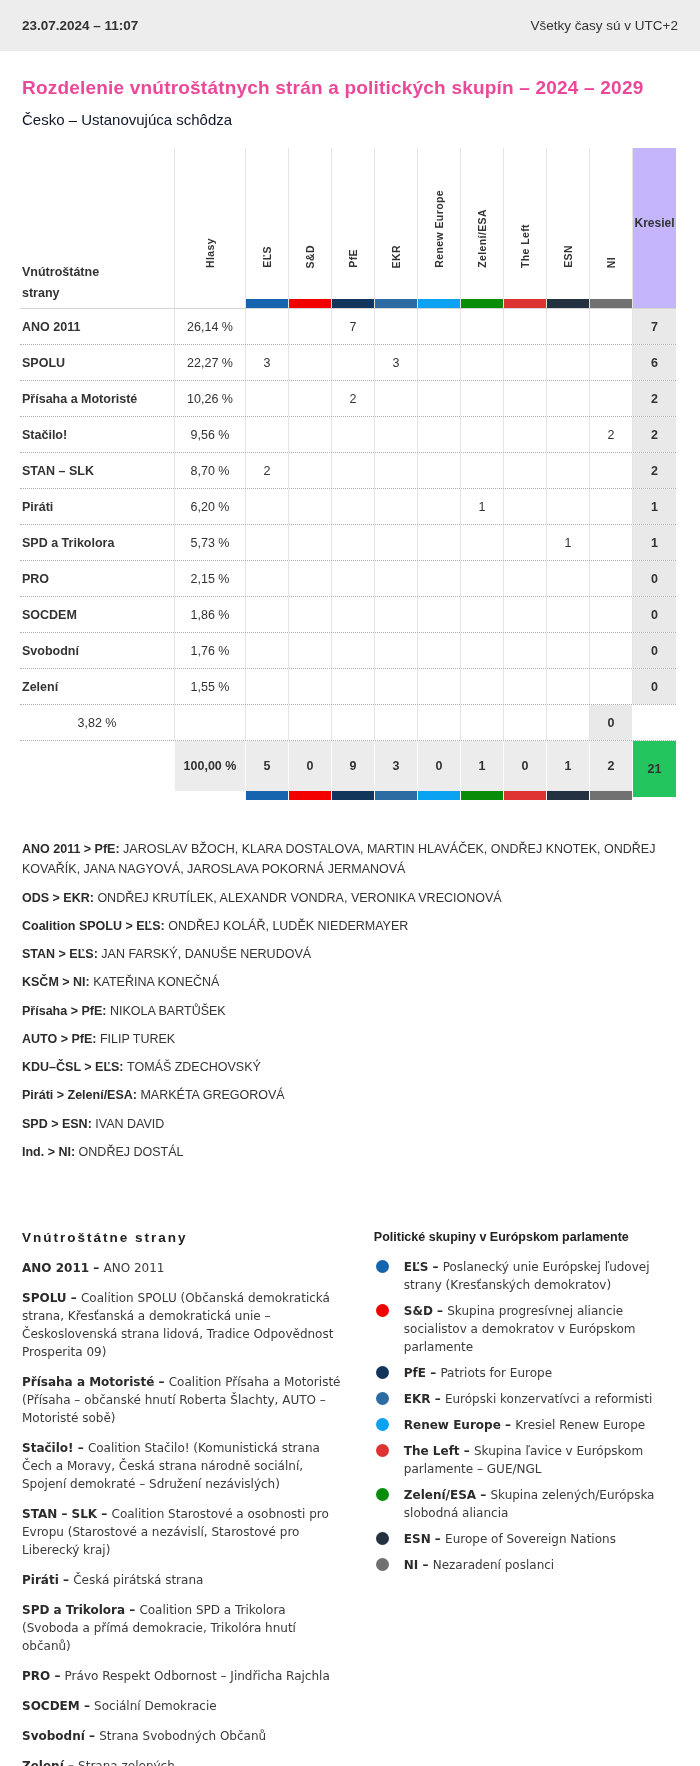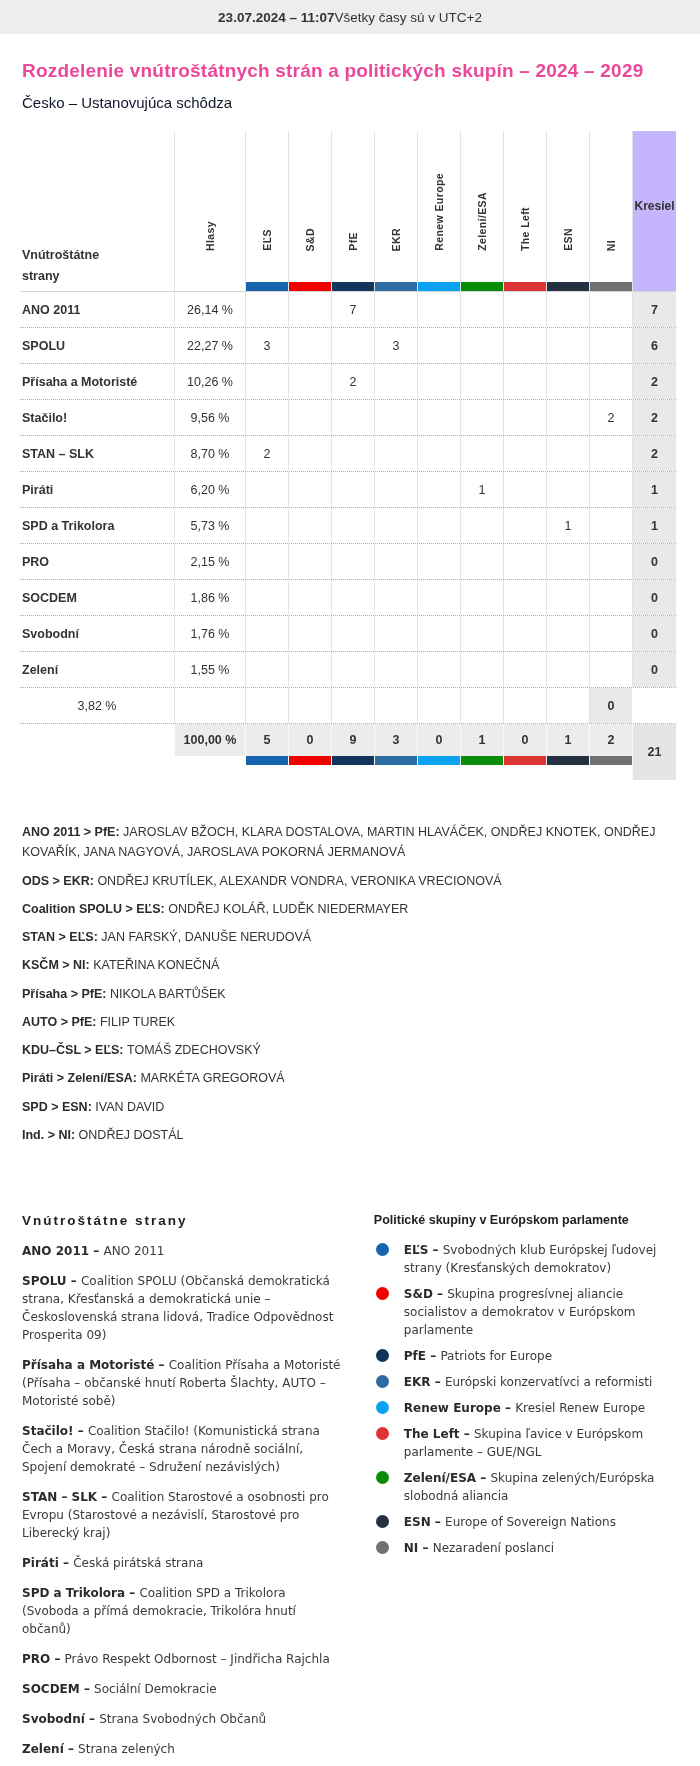--- a/index.html
+++ b/index.html
@@ -1,17 +1,17 @@
 <!DOCTYPE html>
 <html><head>
 <meta charset="utf-8">
 <style>
   html,body{margin:0;padding:0;background:#fff;}
   body{width:700px;font-family:"Liberation Sans",sans-serif;color:#333;-webkit-font-smoothing:antialiased;}
-  .topbar{background:#ededed;height:34px;display:flex;justify-content:center;align-items:center;padding:0 22px;font-size:13.5px;color:#333;}
+  .topbar{background:#ededed;height:51px;display:flex;justify-content:space-between;align-items:center;padding:0 22px;font-size:13.5px;color:#333;}
   .topbar .date{font-weight:bold;}
   h1.title{margin:26px 22px 0;font-size:19px;font-weight:bold;color:#ec4899;letter-spacing:.2px;}
   h2.subtitle{margin:12px 22px 0;font-size:15px;font-weight:normal;color:#0f172a;}
 
   
   .table{margin:20px 0 0 20px;width:656px;font-size:12.5px;}
   .t-row{display:grid;grid-template-columns:154px 71px repeat(9,43px) 44px;}
   .t-row .cell{border-left:1px solid #e4e4e4;}
   .t-row .cell:first-child{border-left:none;}
   .t-head{height:160px;border-bottom:1px solid #d6d6d6;}
@@ -19,25 +19,25 @@
   .t-head .name-head{display:block;align-self:end;width:84px;font-weight:bold;line-height:1.7;padding:0 0 4px 2px;overflow-wrap:anywhere;}
   .vert{writing-mode:vertical-rl;transform:rotate(180deg);font-weight:bold;font-size:10.5px;letter-spacing:.4px;white-space:nowrap;padding-bottom:0;margin-bottom:40px;}
   .t-head .hbar{position:absolute;bottom:0;left:0;right:0;height:9px;}
   .t-head .kresiel-head{background:#c4b5fd;display:flex;justify-content:center;font-weight:bold;font-size:12px;padding-bottom:10px;}
   .t-body{height:35px;align-items:center;border-bottom:1px dotted #b0b0b0;}
   .t-body .cell{display:flex;align-items:center;height:100%;}
   .cell-party{font-weight:bold;padding-left:2px;}
   .cell-val{justify-content:center;}
   .cell-kresiel{background:#e9e9e9;font-weight:bold;justify-content:center;}
   .t-total{height:56px;align-items:start;}
-  .t-total .cell{background:#ececec;height:32px;display:flex;align-items:center;justify-content:center;font-weight:bold;border-left:1px solid #fafafa;position:relative;}
+  .t-total .cell{background:#ececec;height:50px;display:flex;align-items:center;justify-content:center;font-weight:bold;border-left:1px solid #fafafa;position:relative;}
   .t-total .cell-empty{background:#fff;border-left:none;}
   .t-total .gcell{padding-bottom:9px;}
   .t-total .gbar{position:absolute;bottom:0;left:0;right:0;height:9px;}
-  .t-total .cell-kresiel{height:56px;background:#e5e5e5;}
+  .t-total .cell-kresiel{height:56px;background:#22c55e;}
 
   
   .delegations{margin:42px 22px 0;}
   .delegations p{margin:0 0 8px;font-size:12.5px;line-height:1.62;}
   .delegations b{color:#2b2b2b;}
 
   
   .legends{display:flex;gap:28px;margin:68px 22px 0;font-family:"DejaVu Sans",sans-serif;}
   .legend-left{width:330px;}
   .legend-right{width:310px;}
@@ -317,21 +317,21 @@
         <p class="pl-item"><b>SOCDEM – </b><span>Sociální Demokracie</span></p>
         <p class="pl-item"><b>Svobodní – </b><span>Strana Svobodných Občanů</span></p>
         <p class="pl-item"><b>Zelení – </b><span>Strana zelených</span></p>
       </div>
   </div>
   <div class="legend-right">
     <h3>Politické skupiny v Európskom parlamente</h3>
     <div id="group-legend-items">
         <div class="gl-item">
           <span class="gl-dot" style="background: rgb(21, 100, 173);"></span>
-          <div><b>EĽS – </b><span>Svobodných klub Európskej ľudovej strany (Kresťanských demokratov)</span></div>
+          <div><b>EĽS – </b><span>Poslanecký unie Európskej ľudovej strany (Kresťanských demokratov)</span></div>
         </div>
         <div class="gl-item">
           <span class="gl-dot" style="background: rgb(242, 0, 0);"></span>
           <div><b>S&amp;D – </b><span>Skupina progresívnej aliancie socialistov a demokratov v Európskom parlamente</span></div>
         </div>
         <div class="gl-item">
           <span class="gl-dot" style="background: rgb(18, 54, 91);"></span>
           <div><b>PfE – </b><span>Patriots for Europe</span></div>
         </div>
         <div class="gl-item">

